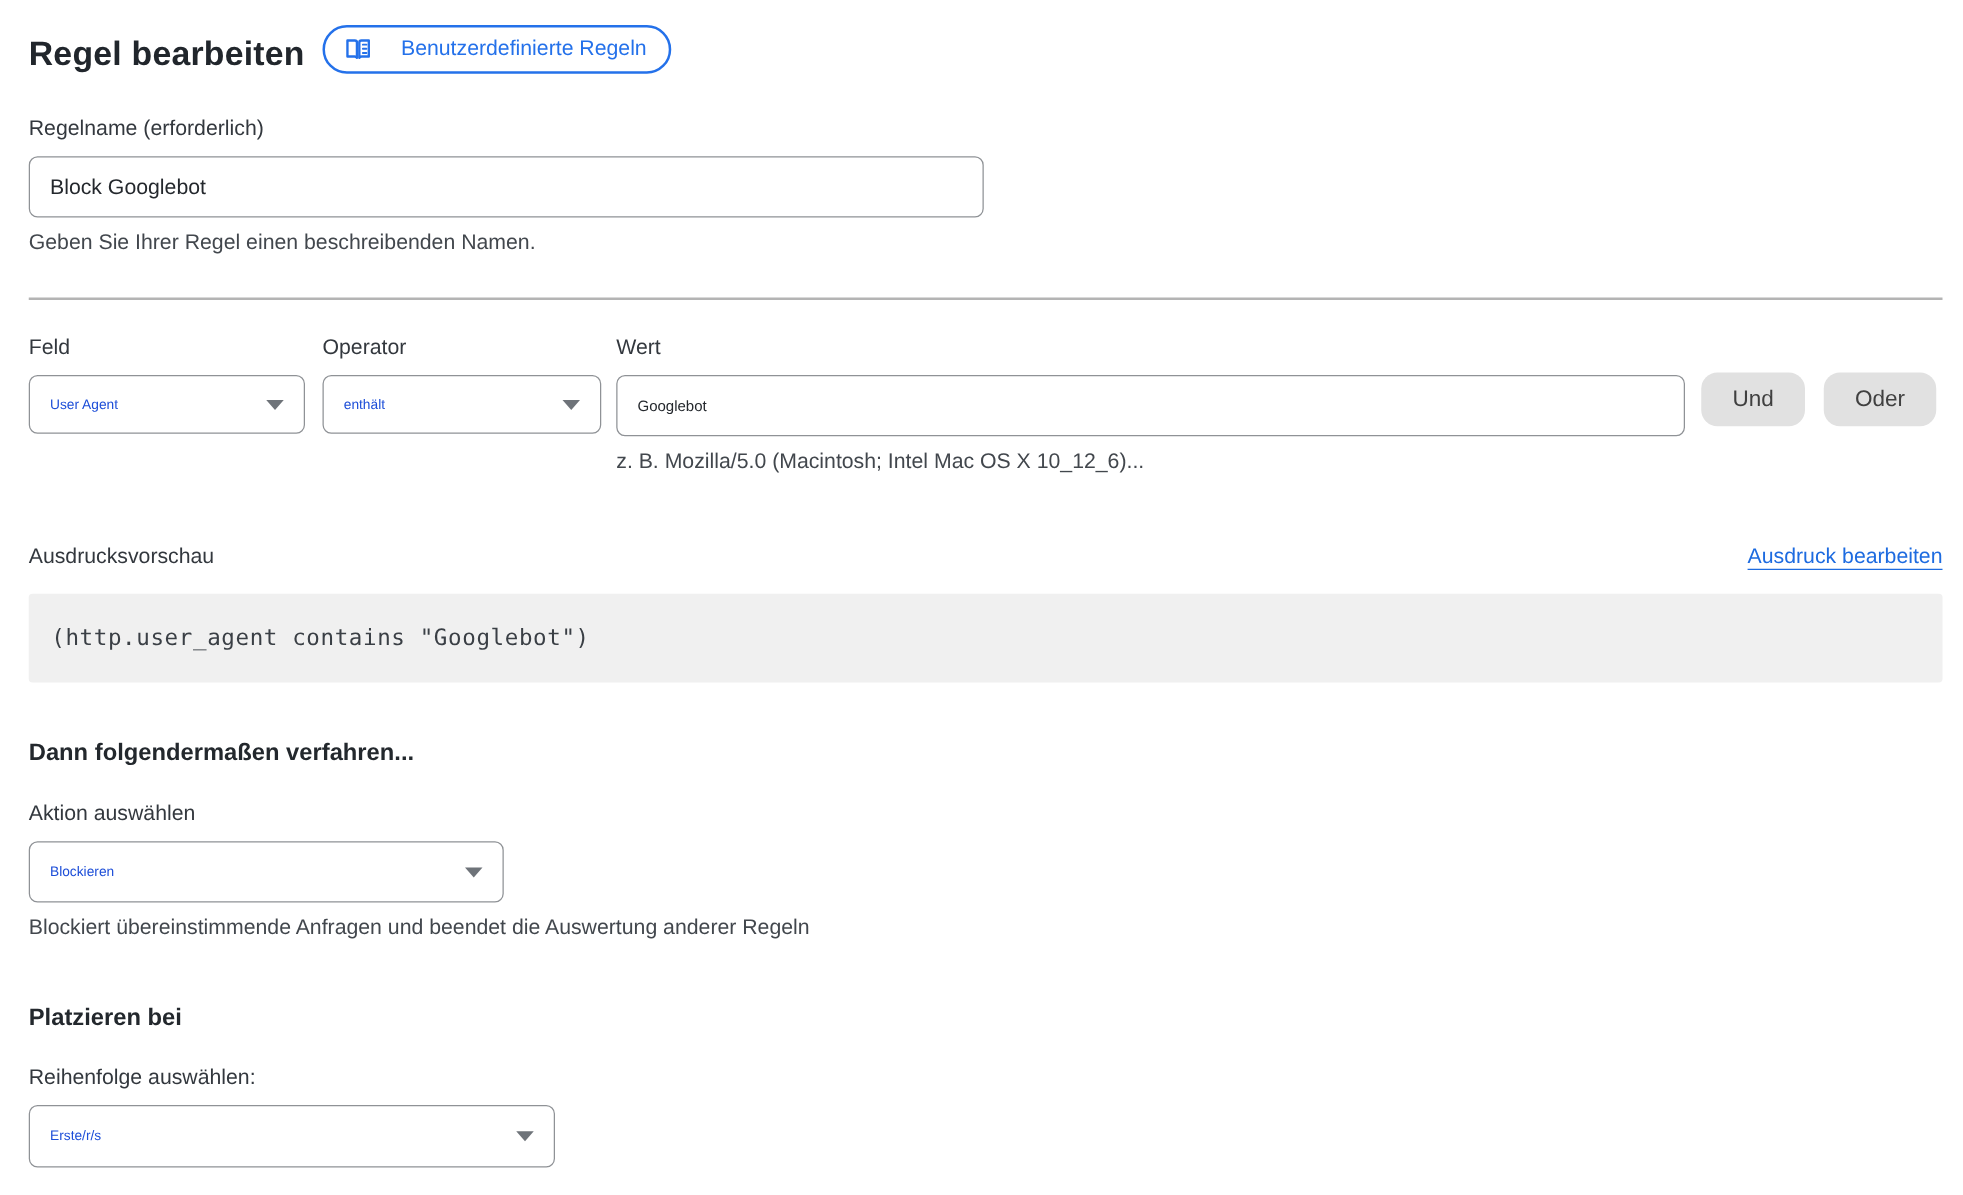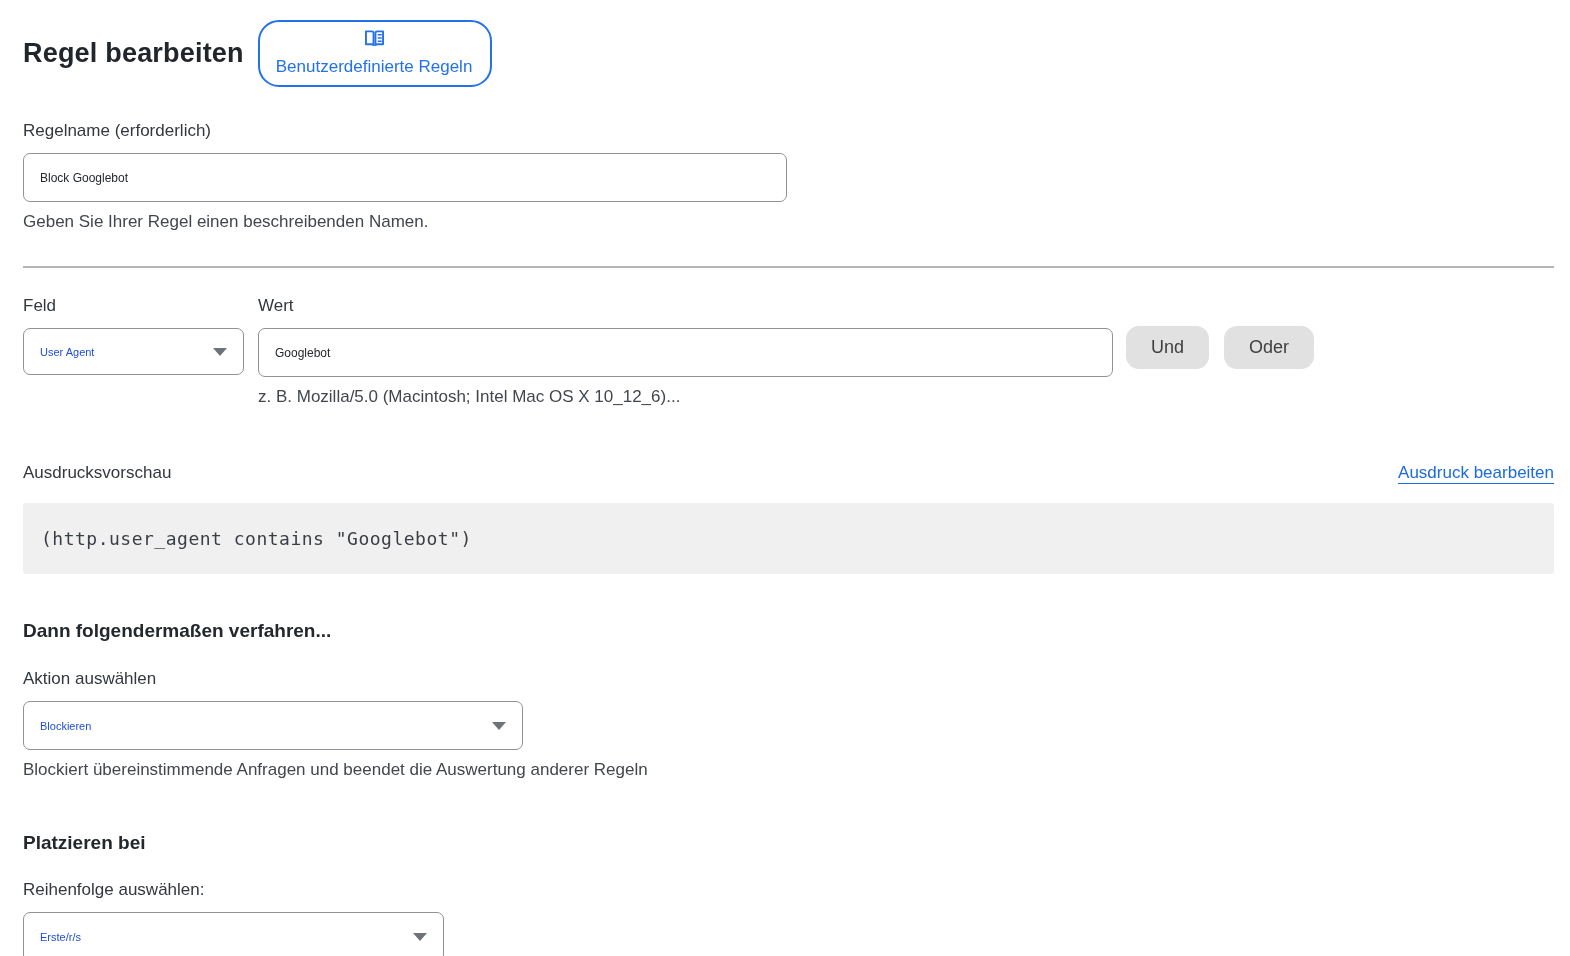--- a/index.html
+++ b/index.html
@@ -10,62 +10,61 @@
     font-family: "Liberation Sans", "DejaVu Sans", sans-serif;
     color: #36393f;
     overflow: hidden;
   }
   .page {
     padding: 20px 16px 0 23px;
   }
   
   .header-row {
     display: flex;
-    align-items: center;
+    align-items: flex-end;
     gap: 14px;
     margin-bottom: 34px;
   }
   .page-title {
     font-size: 27px;
     font-weight: 700;
     color: #21262c;
     letter-spacing: .2px;
   }
   .docs-badge {
     display: inline-flex;
     align-items: center;
-    gap: 9px;
+    gap: 24px;
     border: 2px solid #2471ea;
     border-radius: 21px;
     padding: 7px 18px 8px 16px;
     color: #2471ea;
     font-size: 17px;
     background: #fff;
     cursor: pointer;
-    flex-direction: column;
   }
   .docs-badge svg { display: block; }
   
   .field-label {
     font-size: 17px;
     color: #33383e;
     margin-bottom: 12px;
   }
   .help-text {
     font-size: 17px;
     color: #42474d;
     margin-top: 10px;
   }
   .text-input {
     display: block;
     width: 764px;
     height: 49px;
     border: 1px solid #8f9296;
     border-radius: 7px;
-    font-size: 12px;
+    font-size: 17px;
     font-family: inherit;
     color: #24282d;
     padding: 0 16px;
     background: #fff;
     outline: none;
   }
   .select-box {
     display: flex;
     align-items: center;
     justify-content: space-between;
@@ -164,21 +163,21 @@
     letter-spacing: .5px;
   }
   
   .section-heading {
     font-size: 19px;
     font-weight: 700;
     color: #23282d;
   }
   .action-section { margin-top: 46px; }
   .action-section .field-label { margin-top: 27px; }
-  .action-select { width: 500px; height: 49px; }
+  .action-select { width: 380px; height: 49px; }
   .placement-section { margin-top: 52px; }
   .placement-section .field-label { margin-top: 26px; }
   .placement-select { width: 421px; height: 50px; }
 </style>
 </head>
 <body>
 
 <div class="page">
 
   <div class="header-row">
@@ -205,20 +204,27 @@
 
   <div class="condition-section">
     <div class="condition-row">
       <div class="cond-col-field">
         <div class="field-label">Feld</div>
         <div class="select-box">
           <span>User Agent</span>
           <span class="caret"></span>
         </div>
       </div>
+      <div class="cond-col-op">
+        <div class="field-label">Operator</div>
+        <div class="select-box">
+          <span>enthält</span>
+          <span class="caret"></span>
+        </div>
+      </div>
       <div class="cond-col-value">
         <div class="field-label">Wert</div>
         <input class="value-input" type="text" value="Googlebot" style="">
         <div class="help-text">z. B. Mozilla/5.0 (Macintosh; Intel Mac OS X 10_12_6)...</div>
       </div>
       <div class="cond-col-buttons">
         <button class="gray-btn">Und</button>
         <button class="gray-btn">Oder</button>
       </div>
     </div>

